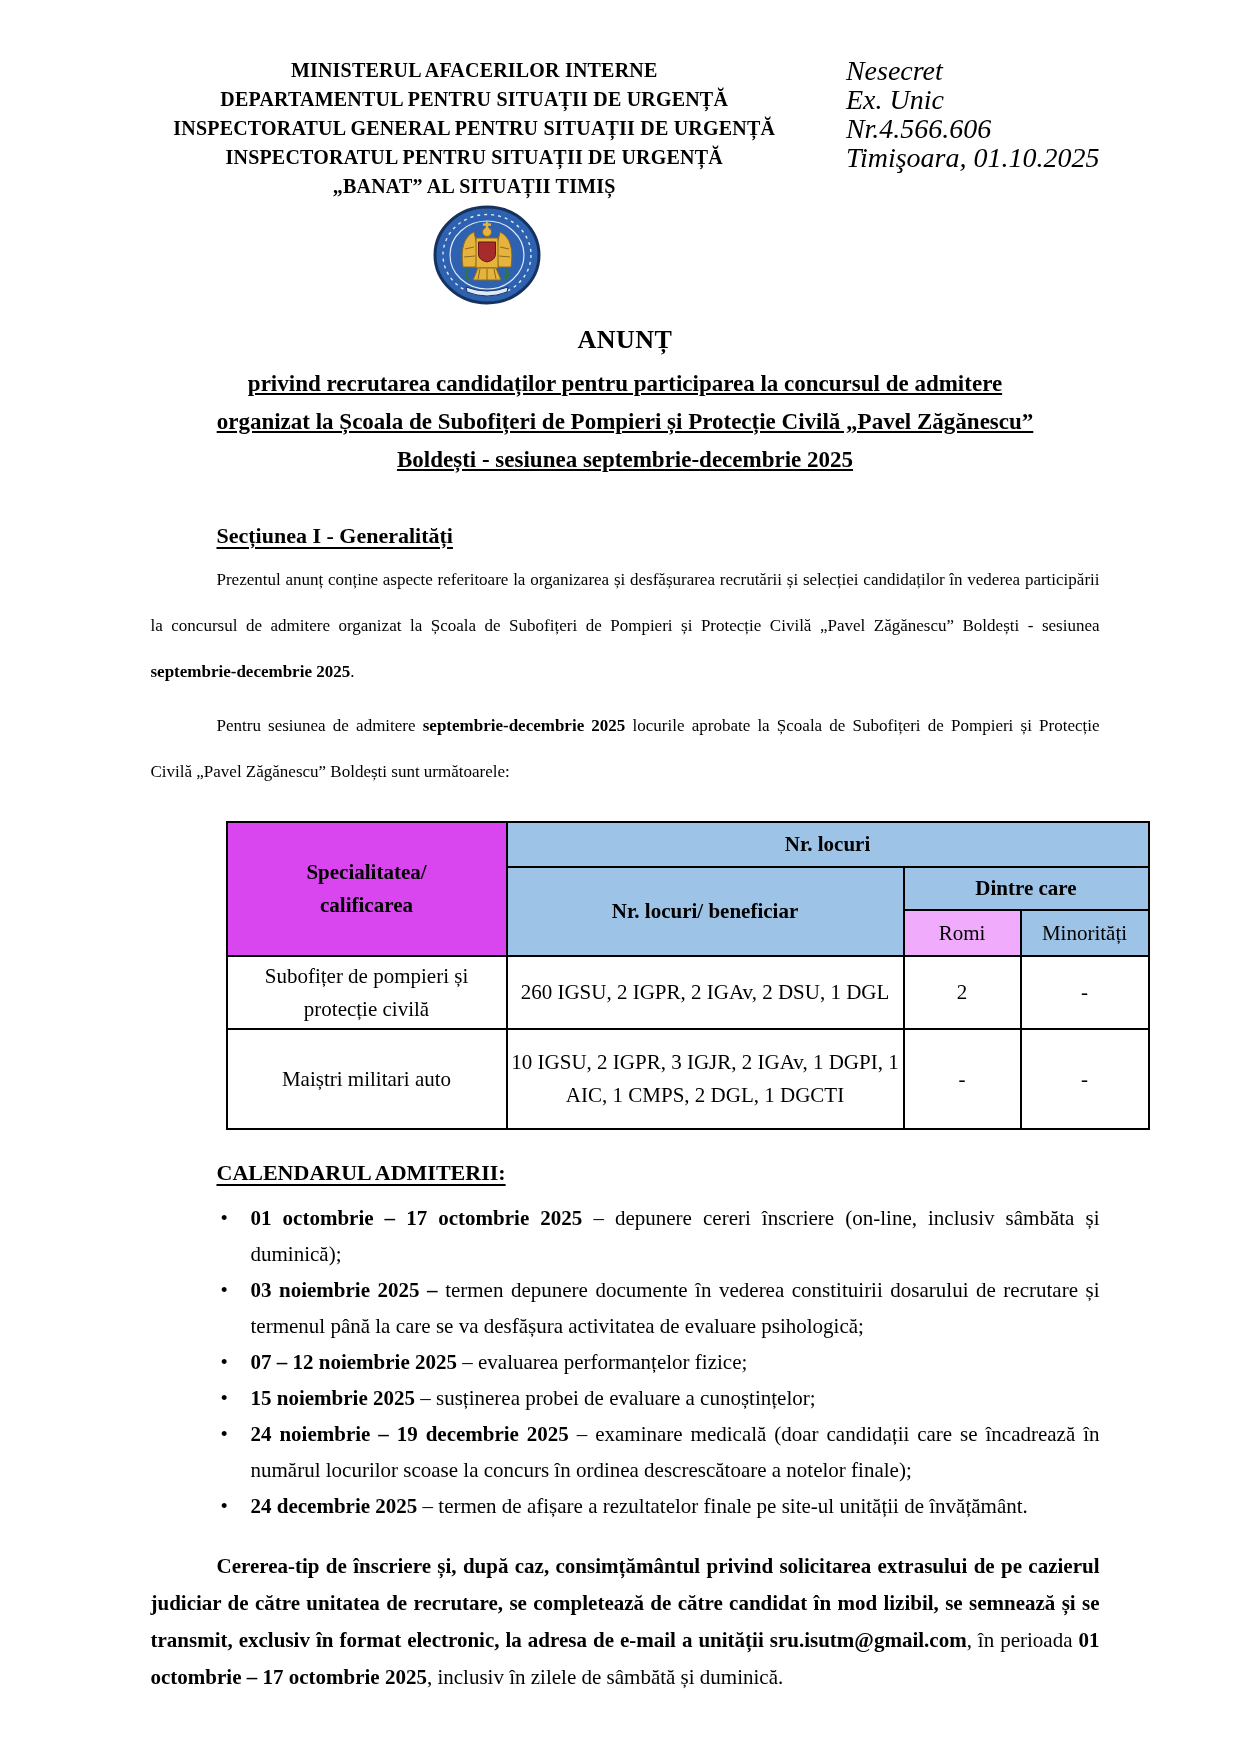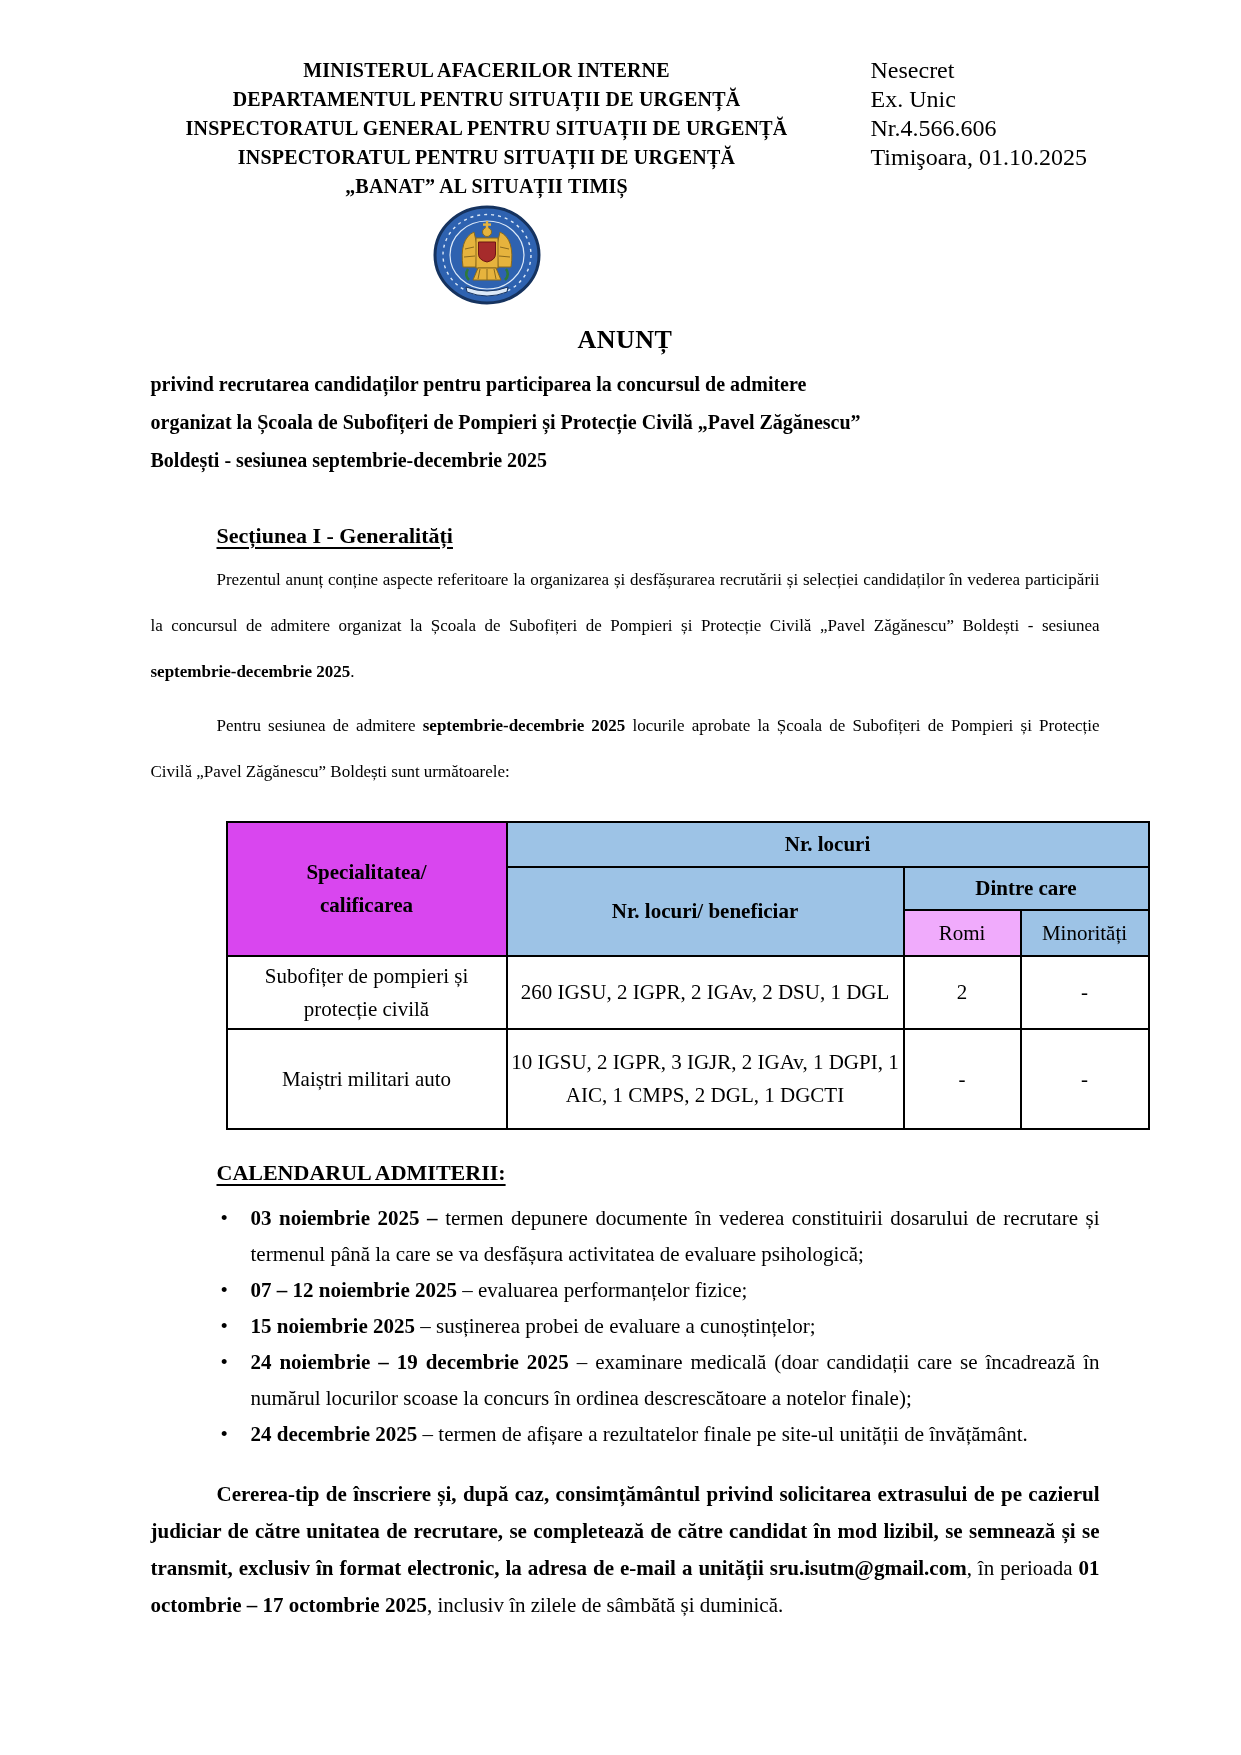--- a/index.html
+++ b/index.html
@@ -20,38 +20,41 @@
   .org-block {
     width: 672px;
     text-align: center;
     font-weight: bold;
     font-size: 20px;
     line-height: 29px;
     letter-spacing: 0.2px;
   }
   .meta-block {
     margin-left: 48px;
-    font-size: 24px;
+    font-style: italic;
+    font-size: 28px;
     line-height: 29px;
     white-space: nowrap;
   }
   .logo-row { width: 672px; text-align: center; margin-top: 4px; height: 102px; }
   
   .doc-title {
     text-align: center;
     font-weight: bold;
     font-size: 26px;
     margin-top: 18px;
     letter-spacing: 0.5px;
   }
   .doc-subtitle {
-    font-weight: bold;
-    font-size: 20px;
+    text-align: center;
+    font-weight: bold;
+    font-size: 23px;
     line-height: 38px;
     margin-top: 10px;
+    text-decoration: underline;
   }
   
   .section-heading {
     margin: 44px 0 0 66px;
     font-weight: bold;
     font-size: 22px;
   }
   .section-heading span {
     text-decoration: underline;
     text-decoration-thickness: 2px;
@@ -211,20 +214,21 @@
       <td>-</td>
       <td>-</td>
     </tr>
   </tbody>
     </table>
 
   <div class="section-heading" style="margin-top:30px">
     <span>CALENDARUL ADMITERII:</span>
   </div>
   <ul class="cal-list">
+    <li><b>01 octombrie – 17 octombrie 2025</b> – depunere cereri înscriere (on-line, inclusiv sâmbăta și duminică);</li>
     <li><b>03 noiembrie 2025 –</b> termen depunere documente în vederea constituirii dosarului de recrutare și termenul până la care se va desfășura activitatea de evaluare psihologică;</li>
     <li><b>07 – 12 noiembrie 2025</b> – evaluarea performanțelor fizice;</li>
     <li><b>15 noiembrie 2025</b> – susținerea probei de evaluare a cunoștințelor;</li>
     <li><b>24 noiembrie – 19 decembrie 2025</b> – examinare medicală (doar candidații care se încadrează în numărul locurilor scoase la concurs în ordinea descrescătoare a notelor finale);</li>
     <li><b>24 decembrie 2025</b> – termen de afișare a rezultatelor finale pe site-ul unității de învățământ.</li>
   </ul>
 
   <p class="closing"><b>Cererea-tip de înscriere și, după caz, consimțământul privind solicitarea extrasului de pe cazierul judiciar de către unitatea de recrutare, se completează de către candidat în mod lizibil, se semnează și se transmit, exclusiv în format electronic, la adresa de e-mail a unității </b><b>sru.isutm@gmail.com</b>, în perioada <b>01 octombrie – 17 octombrie 2025</b>, inclusiv în zilele de sâmbătă și duminică.</p>
 
 </div>

